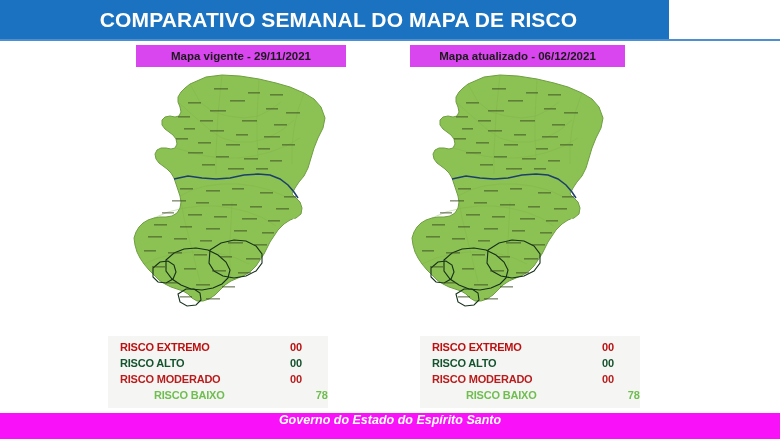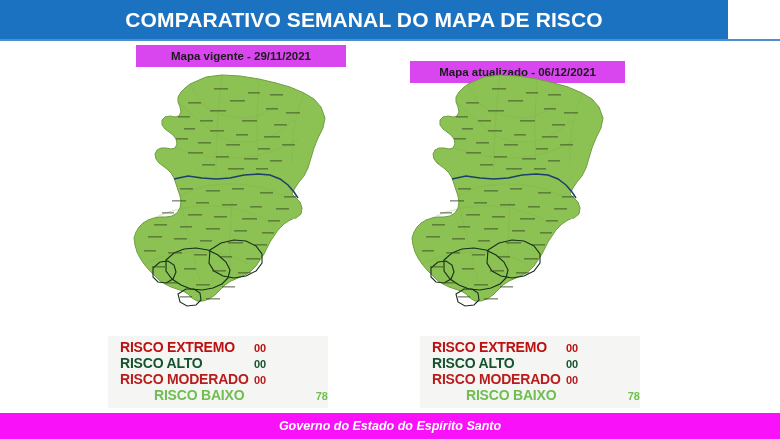--- a/index.html
+++ b/index.html
@@ -7,23 +7,23 @@
     width:780px;height:439px;
     background:#ffffff;
     font-family:"Liberation Sans", sans-serif;
     overflow:hidden;
     position:relative;
   }
   .page{position:relative;width:780px;height:439px;background:#ffffff;}
 
   
   .header{
-    position:absolute;left:0;top:0;width:728px;height:39px;
+    position:absolute;left:0;top:0;width:661px;height:39px;
     background:#1b72c0;
-    display:flex;align-items:center;justify-content:center;
+    display:flex;align-items:center;justify-content:center;padding-left:8px;
   }
   .header-title{
     color:#ffffff;
     font-size:21px;
     font-weight:bold;
     letter-spacing:.1px;
     font-family:"Liberation Sans", sans-serif;
     white-space:nowrap;
   }
   .header-underline{
@@ -36,21 +36,21 @@
     position:absolute;top:45px;height:22px;
     background:#d946ef;
     display:flex;align-items:center;justify-content:center;
   }
   .caption-text{
     font-size:11.5px;font-weight:bold;color:#1a1a1a;
     white-space:nowrap;
     font-family:"Liberation Sans", sans-serif;
   }
   #caption-left{left:136px;width:210px;}
-  #caption-right{left:410px;width:215px;margin-top:16px;}
+  #caption-right{left:410px;width:215px;}
 
   
   .map-panel{position:absolute;top:72px;width:260px;height:255px;}
   #map-panel-left{left:118px;}
   #map-panel-right{left:396px;}
   .map-svg{display:block;width:260px;height:255px;}
 
   
   .legend{
     position:absolute;top:336px;width:220px;height:72px;
@@ -59,41 +59,41 @@
     box-sizing:border-box;
   }
   #legend-left{left:108px;}
   #legend-right{left:420px;}
   .legend-row{
     display:flex;align-items:baseline;
     height:16px;line-height:16px;
     padding-left:12px;
   }
   .legend-label{
-    font-size:14px;font-weight:bold;
+    font-size:11px;font-weight:bold;
     font-family:"Liberation Sans", sans-serif;
     letter-spacing:-0.2px;
-    width:134px;
+    width:170px;
     white-space:nowrap;
   }
   .legend-value{
     font-size:11px;font-weight:bold;
     font-family:"Liberation Sans", sans-serif;
     text-align:left;
   }
   .c-extremo{color:#bb1111;}
   .c-alto{color:#14532d;}
   .c-moderado{color:#b91c1c;}
   .c-baixo{color:#6fbe50;padding-left:34px;}
 
   
   .footer{
     position:absolute;left:0;top:413px;width:780px;height:26px;
     background:#f911f9;
-    display:flex;align-items:center;justify-content:center;
+    display:flex;justify-content:center;
   }
   .footer-text{
     color:#ffffff;font-size:12.5px;font-weight:bold;font-style:italic;
     font-family:"Liberation Sans", sans-serif;
     white-space:nowrap;
   }
 </style>
 </head>
 <body>
 

